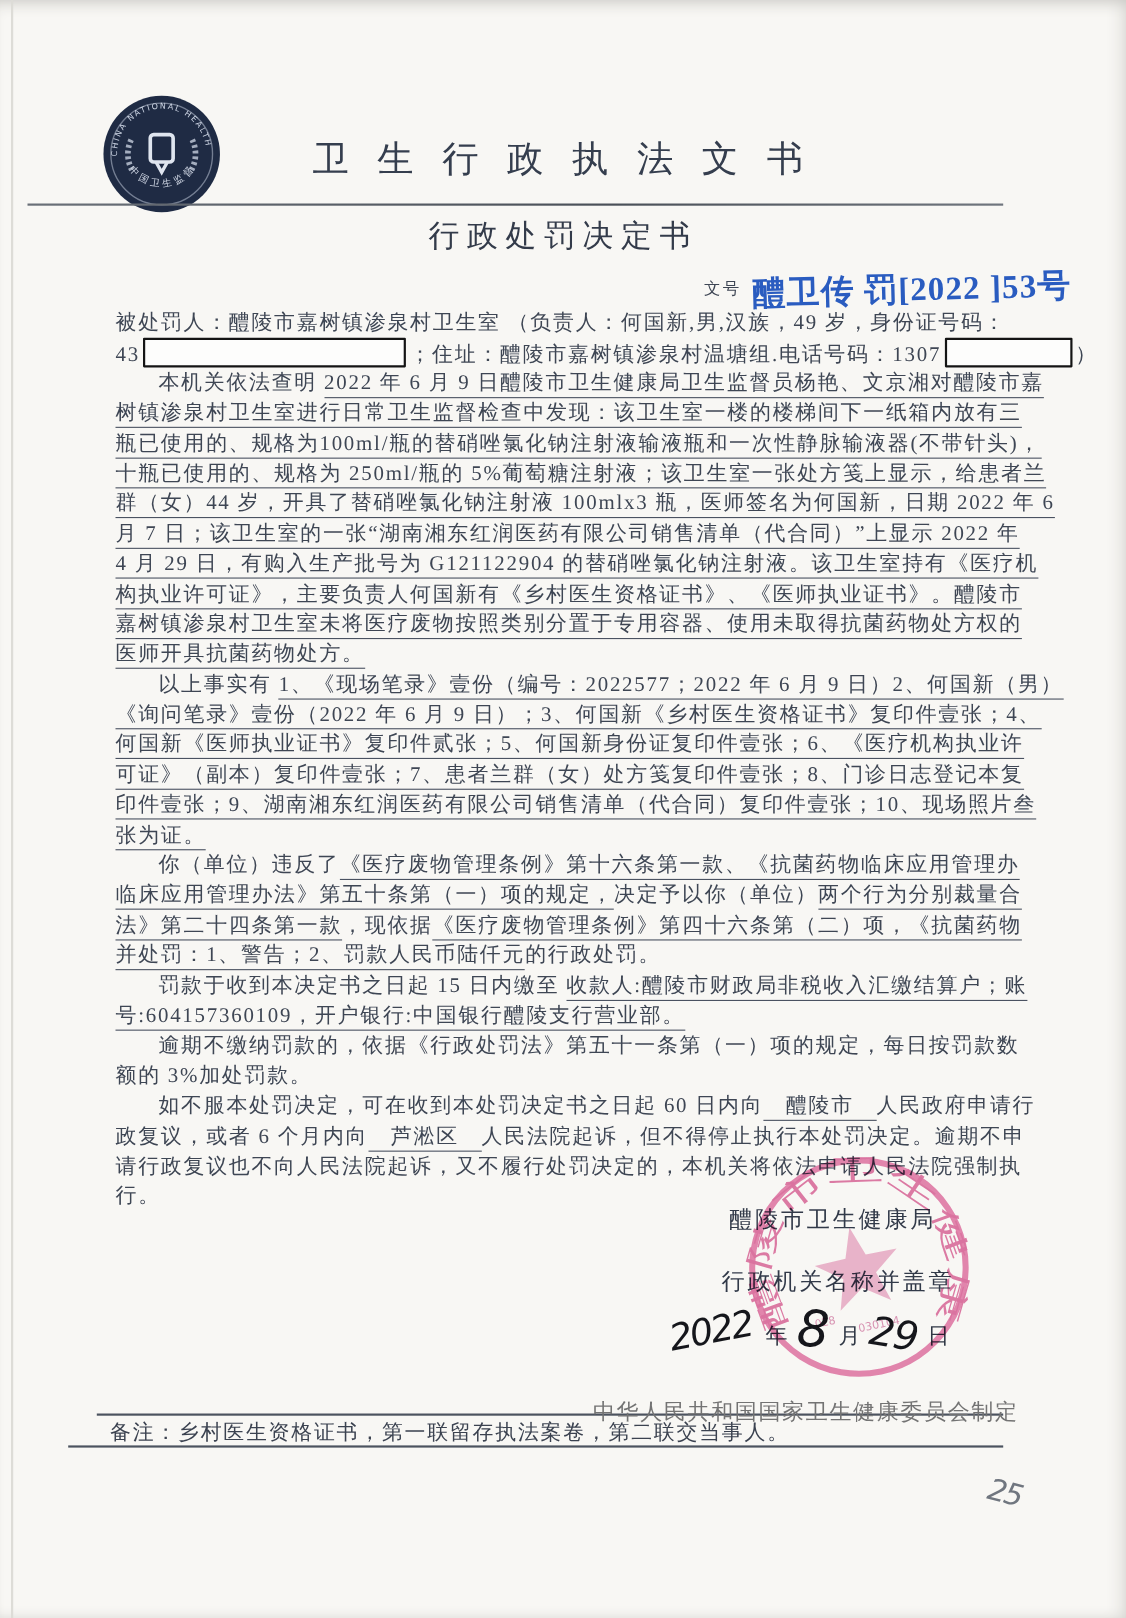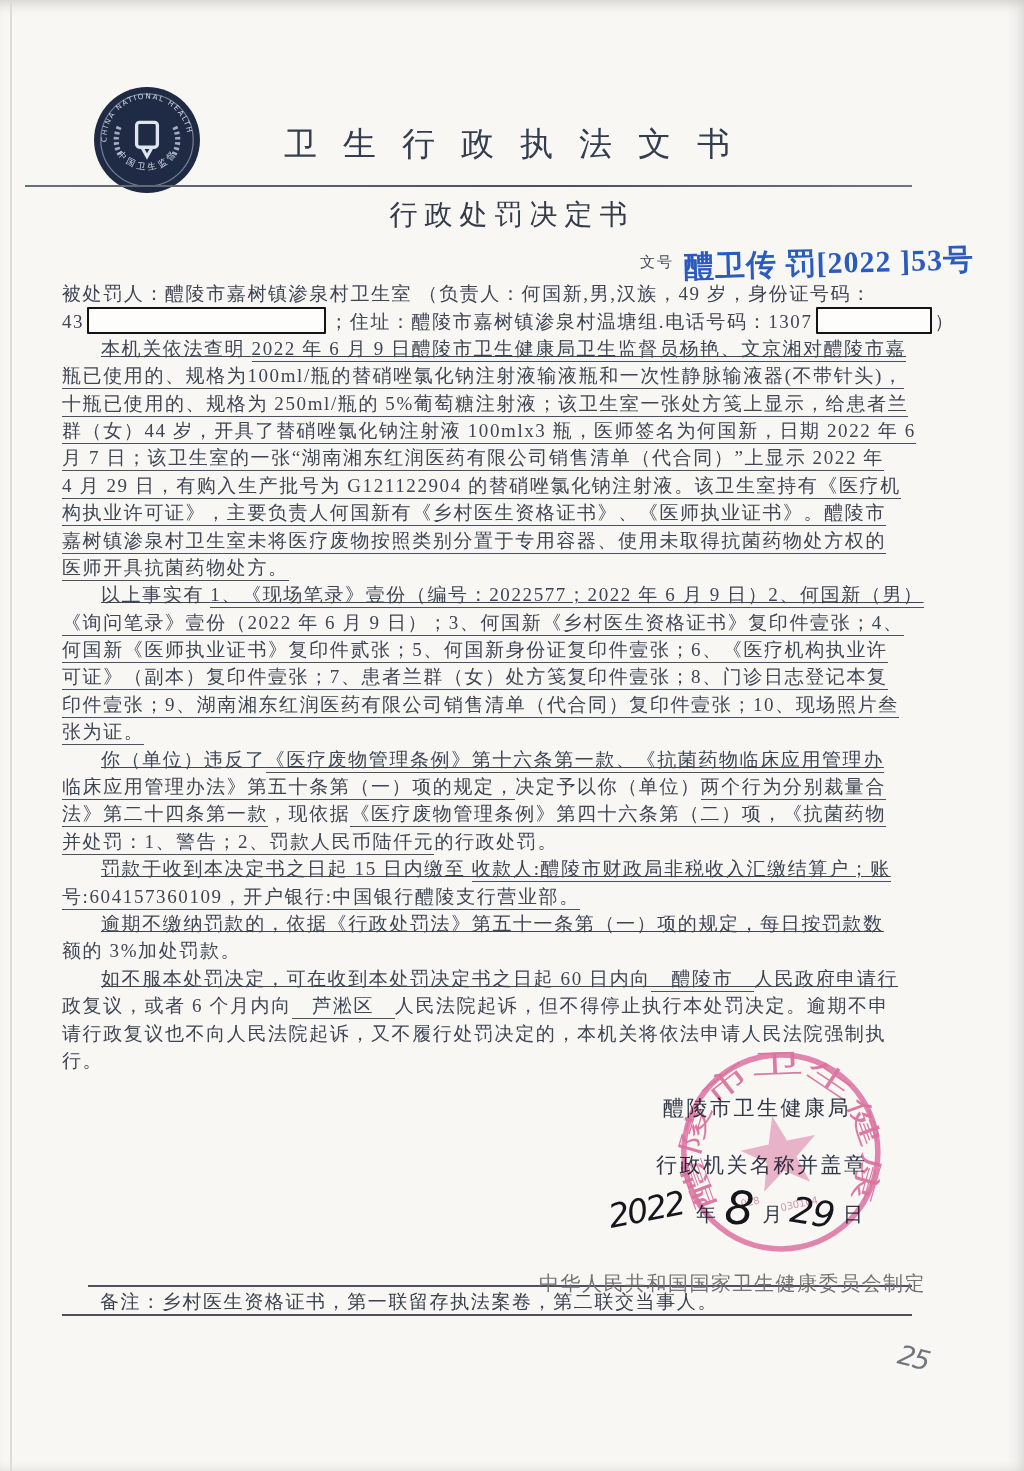--- a/index.html
+++ b/index.html
@@ -23,22 +23,22 @@
     font-size:28px;letter-spacing:7px;color:#333b4a;white-space:nowrap;
   }
   .doc-no{position:absolute;left:640px;top:243px;white-space:nowrap;}
   .doc-no .lbl{font-size:15px;color:#3e4654;letter-spacing:2px;vertical-align:6px;}
   .doc-no .val{
     display:inline-block;color:#2a5cc0;font-weight:bold;font-size:30px;letter-spacing:1px;
     transform:rotate(-1.5deg);margin-left:6px;
   }
   
   .body-text{position:absolute;left:62px;top:280px;width:880px;font-size:19px;line-height:27.4px;letter-spacing:1.6px;}
-  .line{white-space:nowrap;height:27.4px;}
-  .line.indent{text-indent:39px;text-decoration:underline;}
+  .line{white-space:nowrap;height:27.4px;margin-left:43px;}
+  .line.indent{text-indent:39px;}
   .u{border-bottom:1.5px solid #4a5261;padding-bottom:2px;}
   .redact{
     display:inline-block;height:23px;background:#fdfdfc;border:2px solid #141414;
     vertical-align:-6px;margin:0 3px;border-radius:1px;
   }
   
   .org-name{position:absolute;left:663px;top:1094px;font-size:21px;letter-spacing:2.5px;color:#323a49;white-space:nowrap;}
   .seal-caption{position:absolute;left:656px;top:1151px;font-size:21px;letter-spacing:2.5px;color:#323a49;white-space:nowrap;}
   .date-line{position:absolute;left:608px;top:1178px;white-space:nowrap;}
   .date-line .cn{font-size:20px;color:#2f3744;letter-spacing:1px;}
@@ -88,20 +88,21 @@
 
   <div class="doc-no">
     <span class="lbl">文号</span>
     <span class="val">醴卫传 罚[2022 ]53号</span>
   </div>
 
   <div class="body-text">
       <div class="line"><span>被处罚人：醴陵市嘉树镇渗泉村卫生室 （负责人：何国新,男,汉族，49 岁，身份证号码：</span></div>
       <div class="line"><span>43</span><span class="redact" style="width: 235px;"></span><span>；住址：醴陵市嘉树镇渗泉村温塘组.电话号码：1307</span><span class="redact" style="width: 112px;"></span><span>）</span></div>
       <div class="line indent"><span>本机关依法查明 </span><span class="u">2022 年 6 月 9 日醴陵市卫生健康局卫生监督员杨艳、文京湘对醴陵市嘉</span></div>
+      <div class="line"><span class="u">树镇渗泉村卫生室进行日常卫生监督检查中发现：该卫生室一楼的楼梯间下一纸箱内放有三</span></div>
       <div class="line"><span class="u">瓶已使用的、规格为100ml/瓶的替硝唑氯化钠注射液输液瓶和一次性静脉输液器(不带针头)，</span></div>
       <div class="line"><span class="u">十瓶已使用的、规格为 250ml/瓶的 5%葡萄糖注射液；该卫生室一张处方笺上显示，给患者兰</span></div>
       <div class="line"><span class="u">群（女）44 岁，开具了替硝唑氯化钠注射液 100mlx3 瓶，医师签名为何国新，日期 2022 年 6</span></div>
       <div class="line"><span class="u">月 7 日；该卫生室的一张“湖南湘东红润医药有限公司销售清单（代合同）”上显示 2022 年</span></div>
       <div class="line"><span class="u">4 月 29 日，有购入生产批号为 G121122904 的替硝唑氯化钠注射液。该卫生室持有《医疗机</span></div>
       <div class="line"><span class="u">构执业许可证》，主要负责人何国新有《乡村医生资格证书》、《医师执业证书》。醴陵市</span></div>
       <div class="line"><span class="u">嘉树镇渗泉村卫生室未将医疗废物按照类别分置于专用容器、使用未取得抗菌药物处方权的</span></div>
       <div class="line"><span class="u">医师开具抗菌药物处方。</span></div>
       <div class="line indent"><span>以上事实有 </span><span class="u">1、《现场笔录》壹份（编号：2022577；2022 年 6 月 9 日）2、何国新（男）</span></div>
       <div class="line"><span class="u">《询问笔录》壹份（2022 年 6 月 9 日）；3、何国新《乡村医生资格证书》复印件壹张；4、</span></div>

